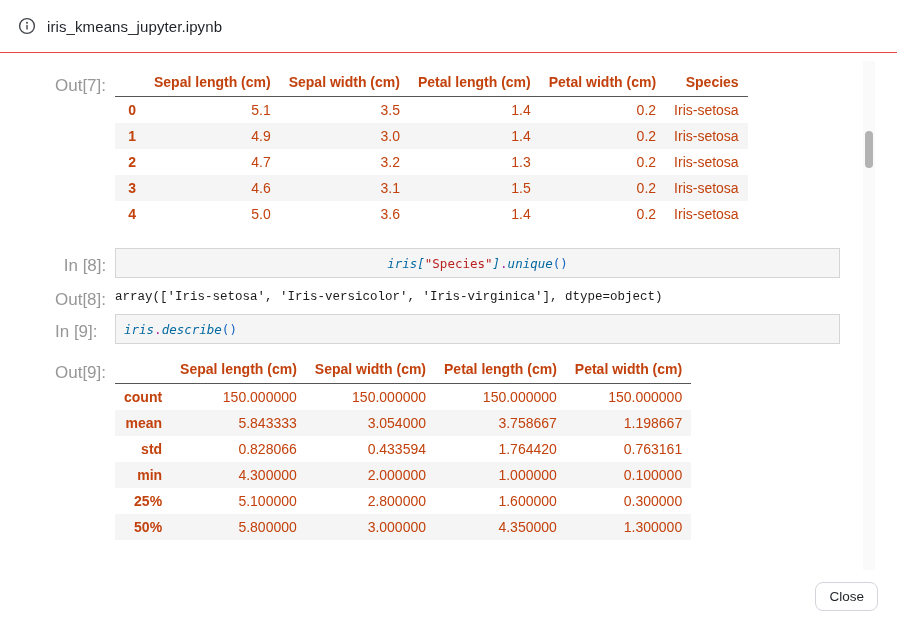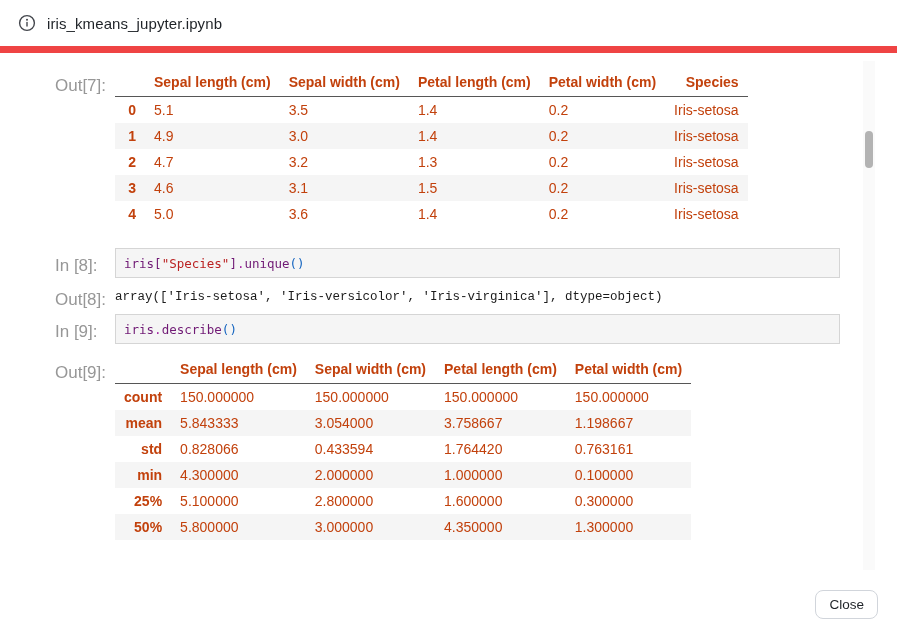--- a/index.html
+++ b/index.html
@@ -12,42 +12,42 @@
     color:#202124;
   }
 
   
   .modal-header {
     height:53px;
     display:flex;
     align-items:center;
     gap:11px;
     padding:0 18px;
-    border-bottom:7px solid #ef4444;
+    border-bottom:1px solid #ef4444;
     background:#fff;
   }
   .modal-title {
     font-size:15px;
     font-weight:500;
     color:#1f2328;
     letter-spacing:.1px;
   }
   .info-icon { display:flex; align-items:center; }
 
   
   .modal-body {
     position:relative;
     height:524px;
     padding:17px 57px 0 55px;
     overflow:hidden;
     background:#fff;
   }
   .cell { display:flex; }
   .cell:nth-child(1) { margin-bottom:21px; }
-  .cell:nth-child(2) { margin-bottom:7px; }
+  .cell:nth-child(2) { margin-bottom:7px;text-align:center; }
   .cell:nth-child(3) { margin-bottom:4px; }
   .cell:nth-child(4) { margin-bottom:13px; }
 
   .prompt {
     width:60px;
     flex:none;
     font-family:Liberation Sans, sans-serif;
     font-size:17px;
     color:#979797;
     padding-top:6px;
@@ -64,21 +64,21 @@
     padding:6px 8px 5px;
     font-family:"DejaVu Sans Mono", monospace;
     font-size:12.5px;
     line-height:17px;
     color:#1a1a1a;
     white-space:pre;
   }
   .tok-s { color:var(--code-string,#ba2121); }
   .tok-b { color:var(--code-bracket,#1565c0); }
   .tok-o { color:var(--code-operator,#a626a4); }
-  .tok-t { color:#701a75; }
+  .tok-t { color:#0369a1;font-style:italic; }
 
   
   .out-text {
     font-family:Liberation Mono, monospace;
     font-size:12.5px;
     line-height:17px;
     color:#1b1b1b;
     padding:4px 0 2px;
     white-space:pre;
   }
@@ -98,20 +98,21 @@
     border-bottom:1px solid #565656;
     white-space:nowrap;
   }
   table.df tbody th {
     font-weight:bold;
     text-align:right;
     padding:5px 9px;
     white-space:nowrap;
   }
   table.df td {
+    text-align:right;
     padding:5px 9px;
     white-space:nowrap;
   }
   table.df tbody tr:nth-child(even) { background:var(--stripe,#f5f5f5); }
 
   table.df.iris thead th:nth-child(1){ min-width:30px; }
   table.df.iris thead th:nth-child(2){ min-width:108px; }
   table.df.iris thead th:nth-child(3){ min-width:112px; }
   table.df.iris thead th:nth-child(4){ min-width:115px; }
   table.df.iris thead th:nth-child(5){ min-width:112px; }
@@ -139,21 +140,21 @@
     width:8px;
     height:37px;
     background:#b3b3b3;
     border-radius:4px;
   }
 
   
   .close-button {
     position:absolute;
     right:19px;
-    bottom:24px;
+    bottom:32px;
     height:29px;
     padding:0 13px;
     background:#fff;
     border:1px solid #d1d5db;
     border-radius:8px;
     font-family:"Liberation Sans", sans-serif;
     font-size:13.5px;
     color:#1f2328;
     cursor:pointer;
   }

